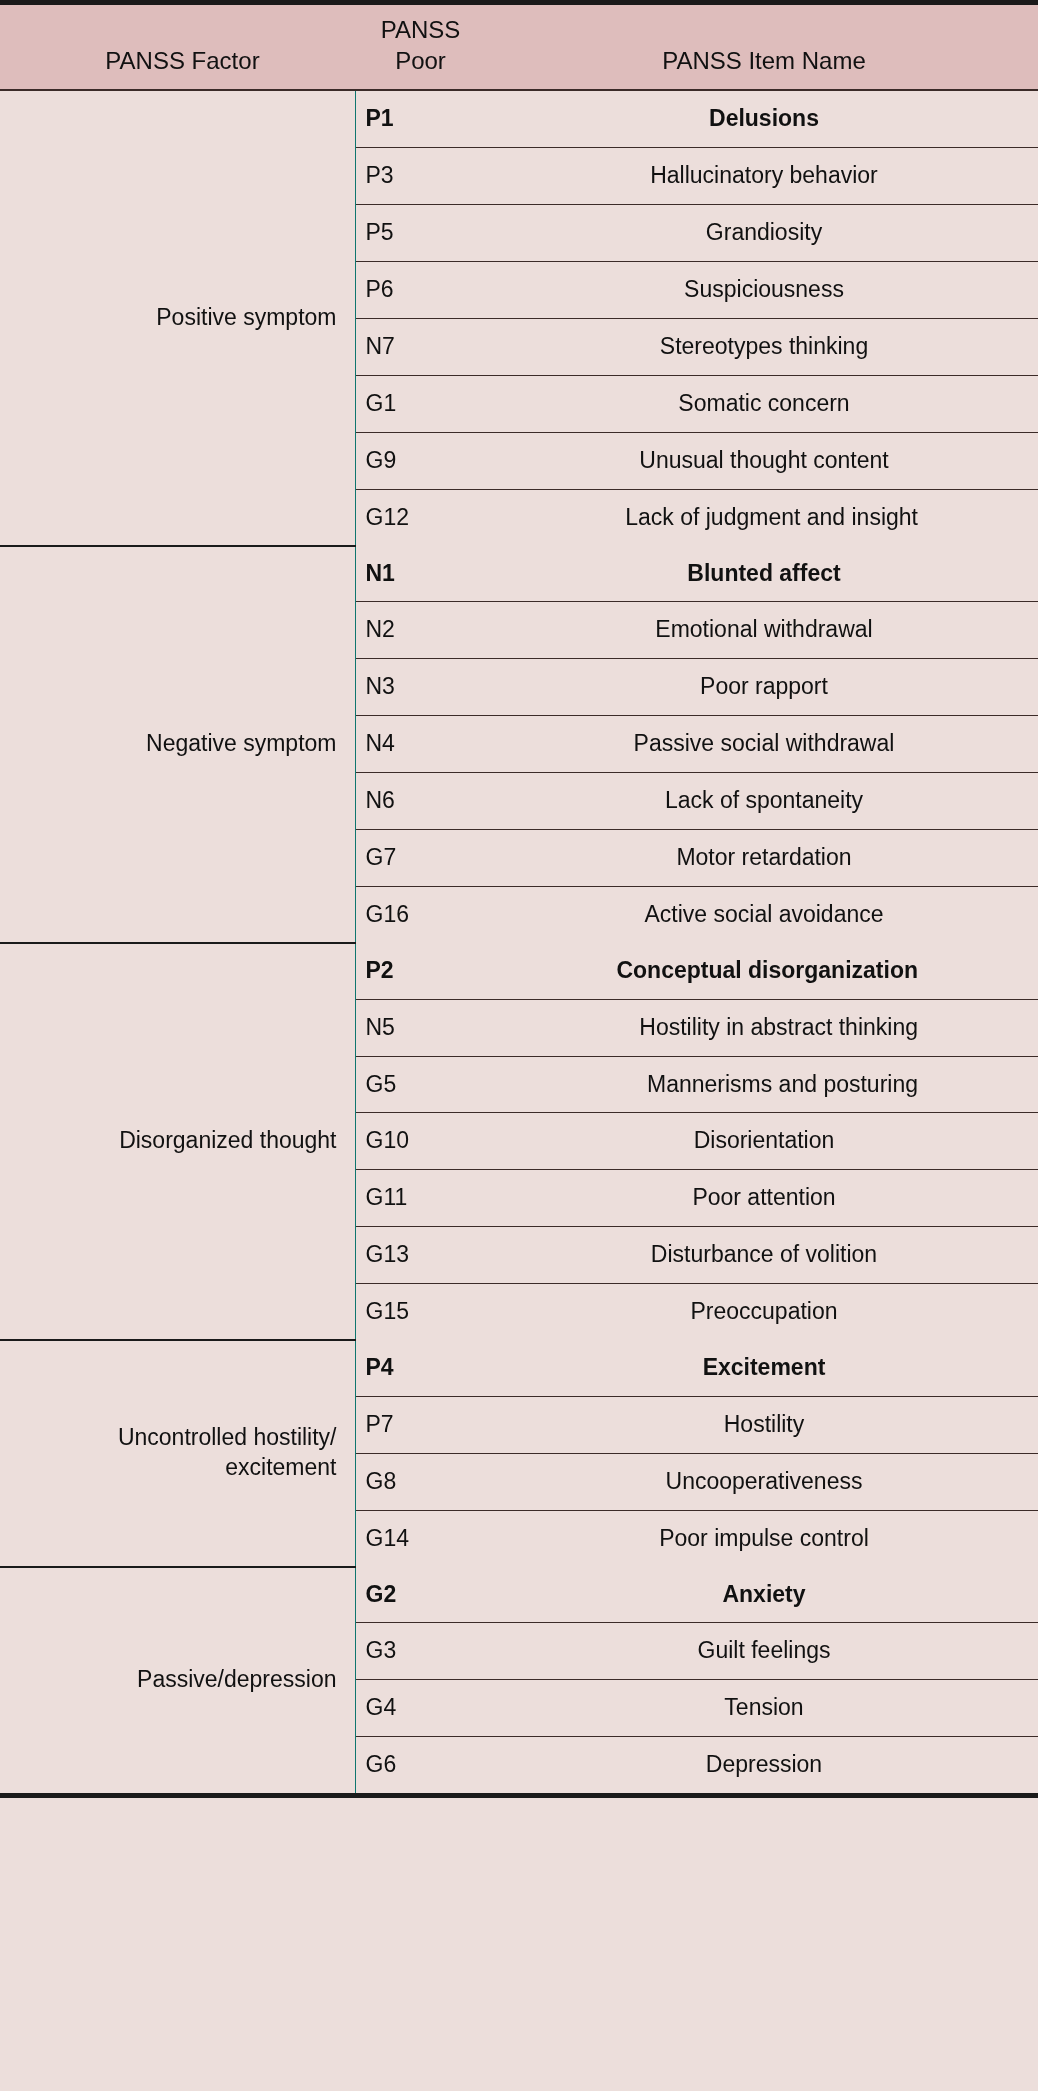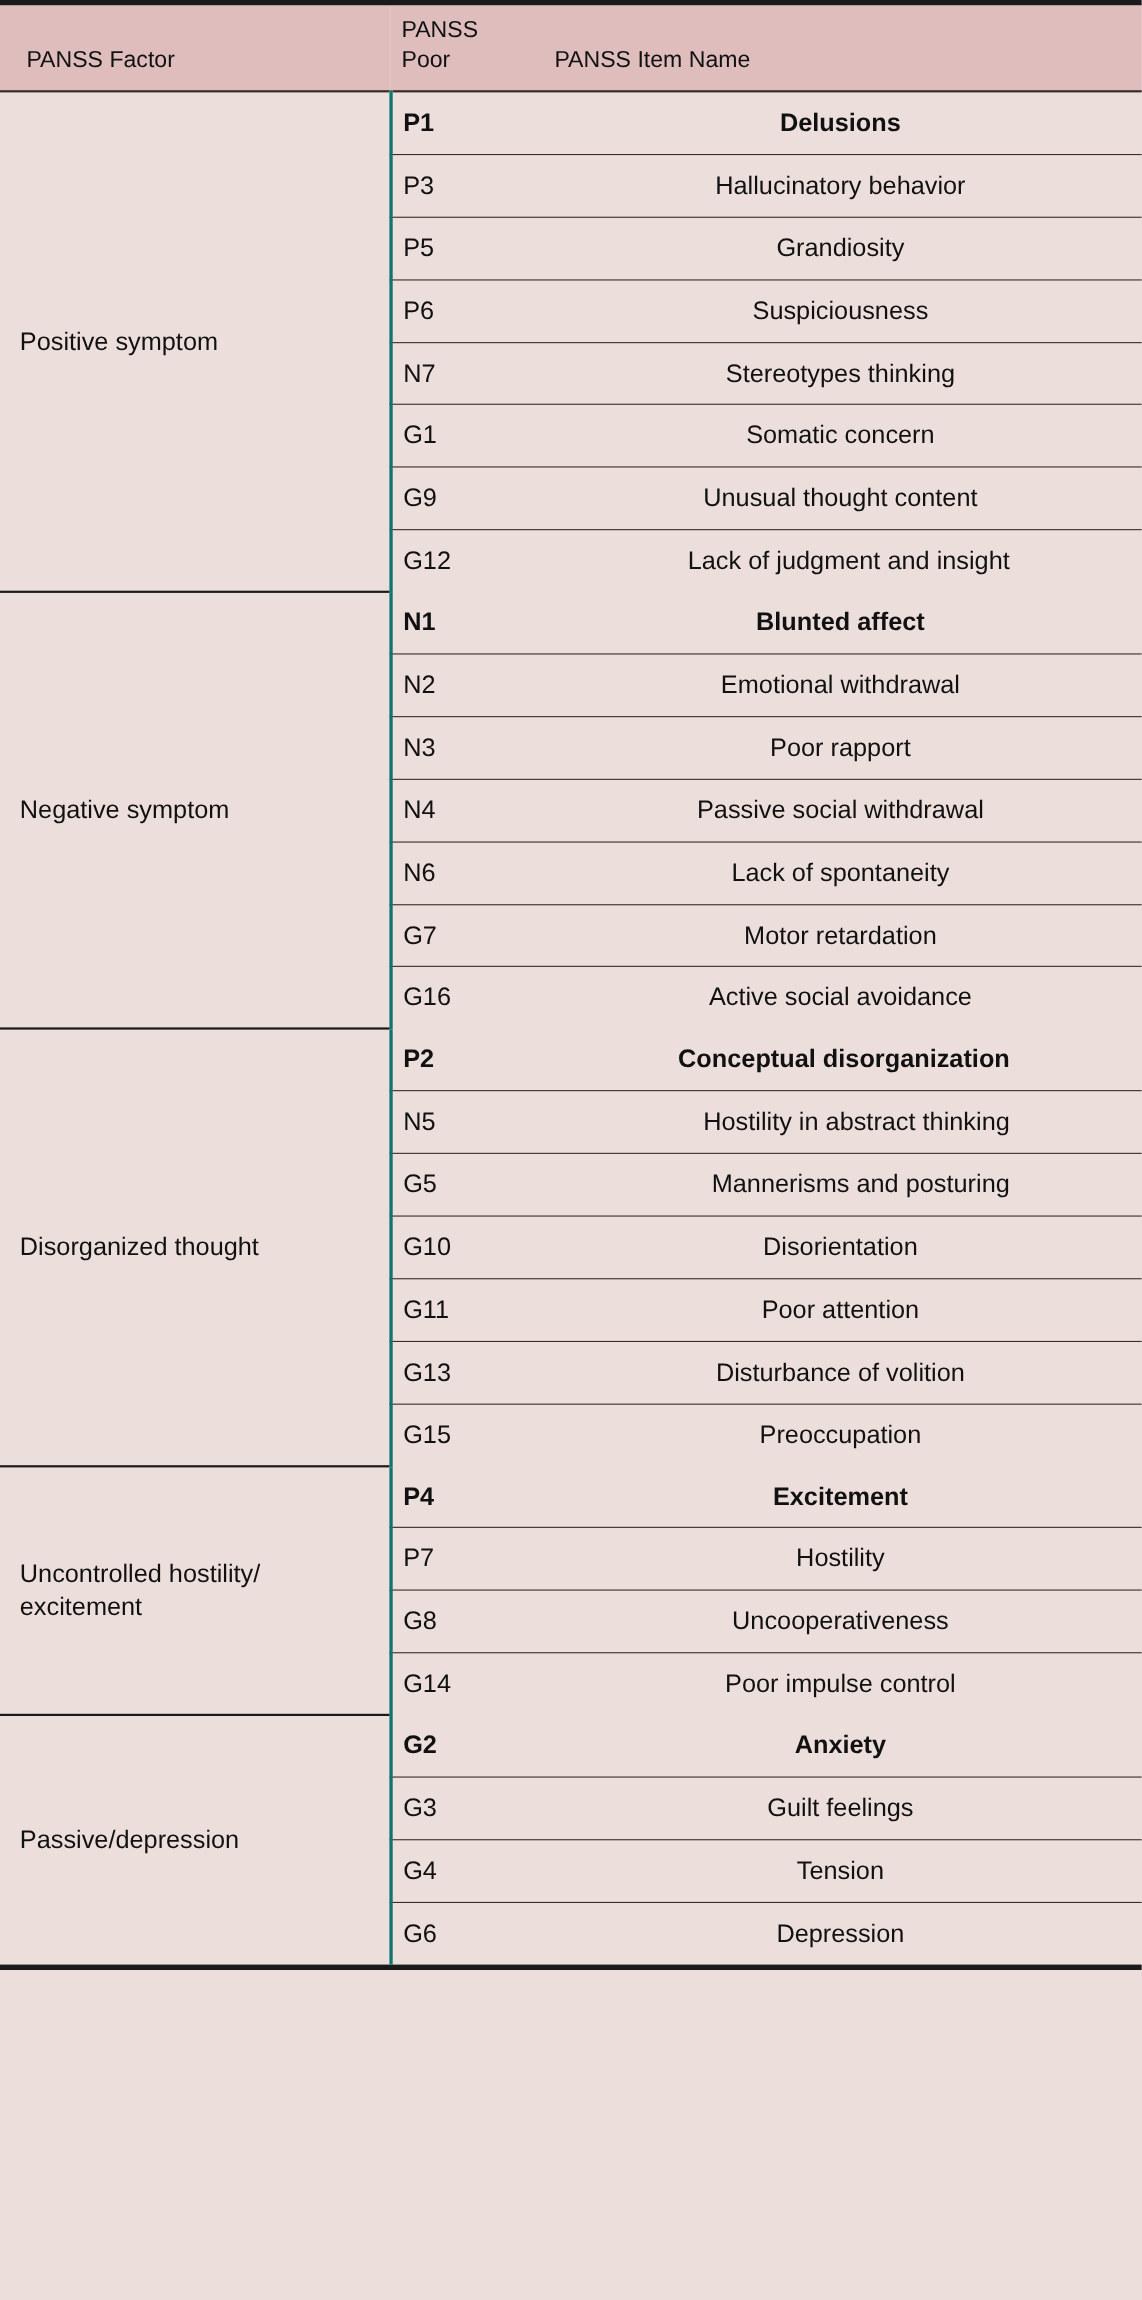--- a/index.html
+++ b/index.html
@@ -24,45 +24,45 @@
   }
 
   col.c-factor { width: 355px; }
   col.c-item   { width: 135px; }
   col.c-name   { width: 548px; }
 
   
   thead th {
     background: #debdbc;
     font-weight: normal;
-    font-size: 21px;
+    font-size: 24px;
     color: #111;
-    text-align: left;
+    text-align: center;
     vertical-align: bottom;
     padding: 10px 14px 13px 14px;
     line-height: 1.28;
     border-bottom: 2px solid #3b2b28;
   }
   thead th.h-factor { padding-left: 24px; height: 78px; }
   thead th.h-item   { padding-left: 10px; }
   thead th.h-name   { padding-left: 14px; }
 
   
   td {
     font-size: 23px;
     color: #111;
     vertical-align: middle;
     line-height: 1.3;
   }
 
   td.factor {
-    text-align: left;
+    text-align: right;
     padding: 0 18px;
     vertical-align: middle;
-    border-right: 3px solid #0f766e;
+    border-right: 1px solid #0f766e;
   }
   td.factor .flabel { display: block; }
 
   td.item {
     padding: 13px 10px 13px 10px;
     text-align: left;
     border-top: 1.5px solid #3b2b28;
   }
   td.name {
     padding: 13px 14px 13px 14px;

